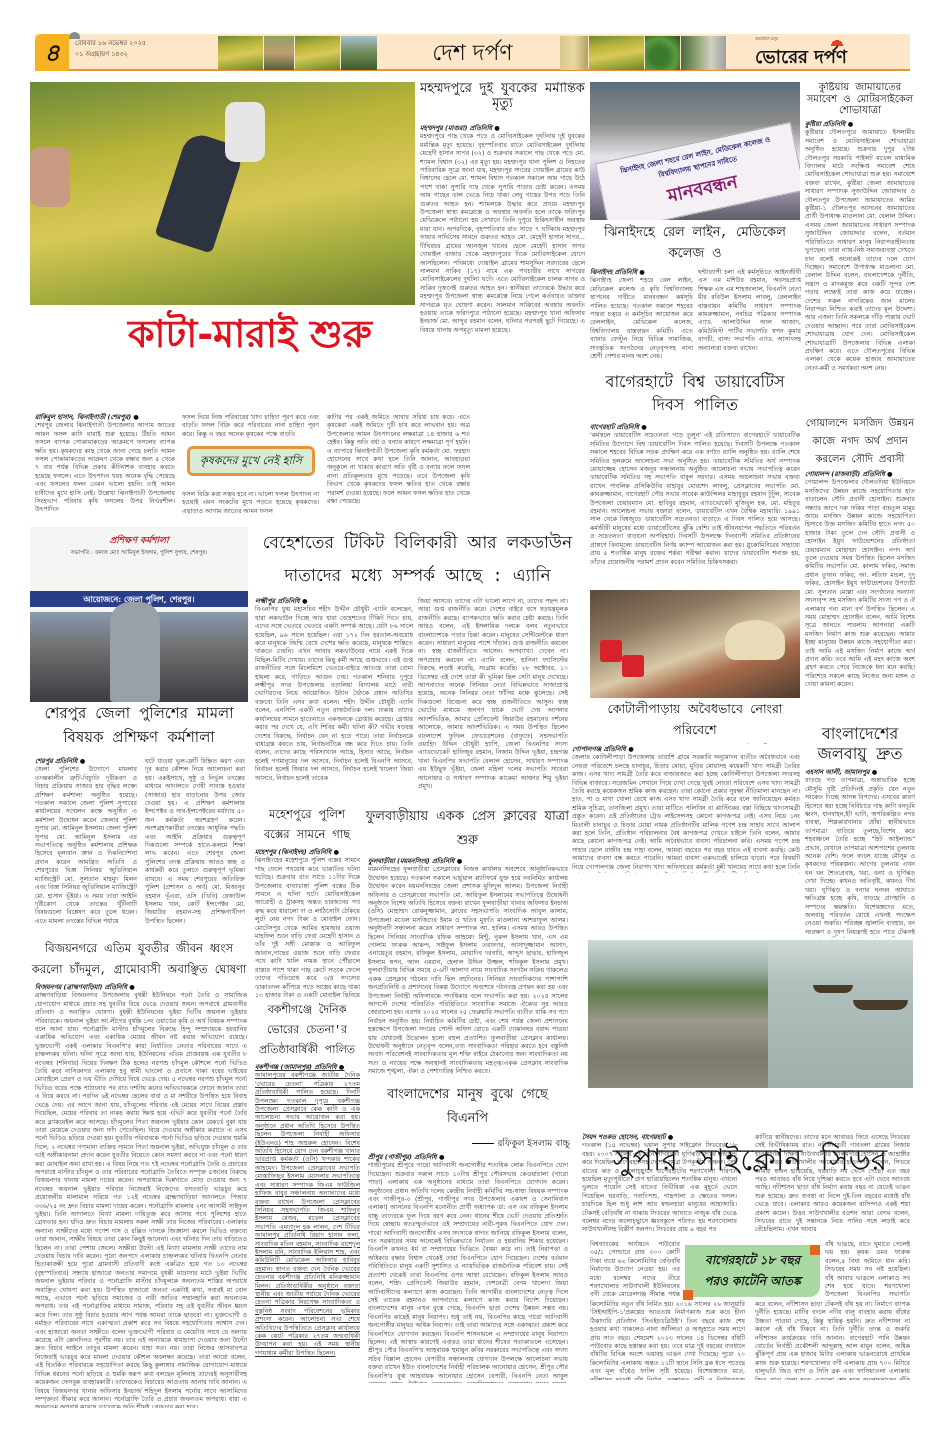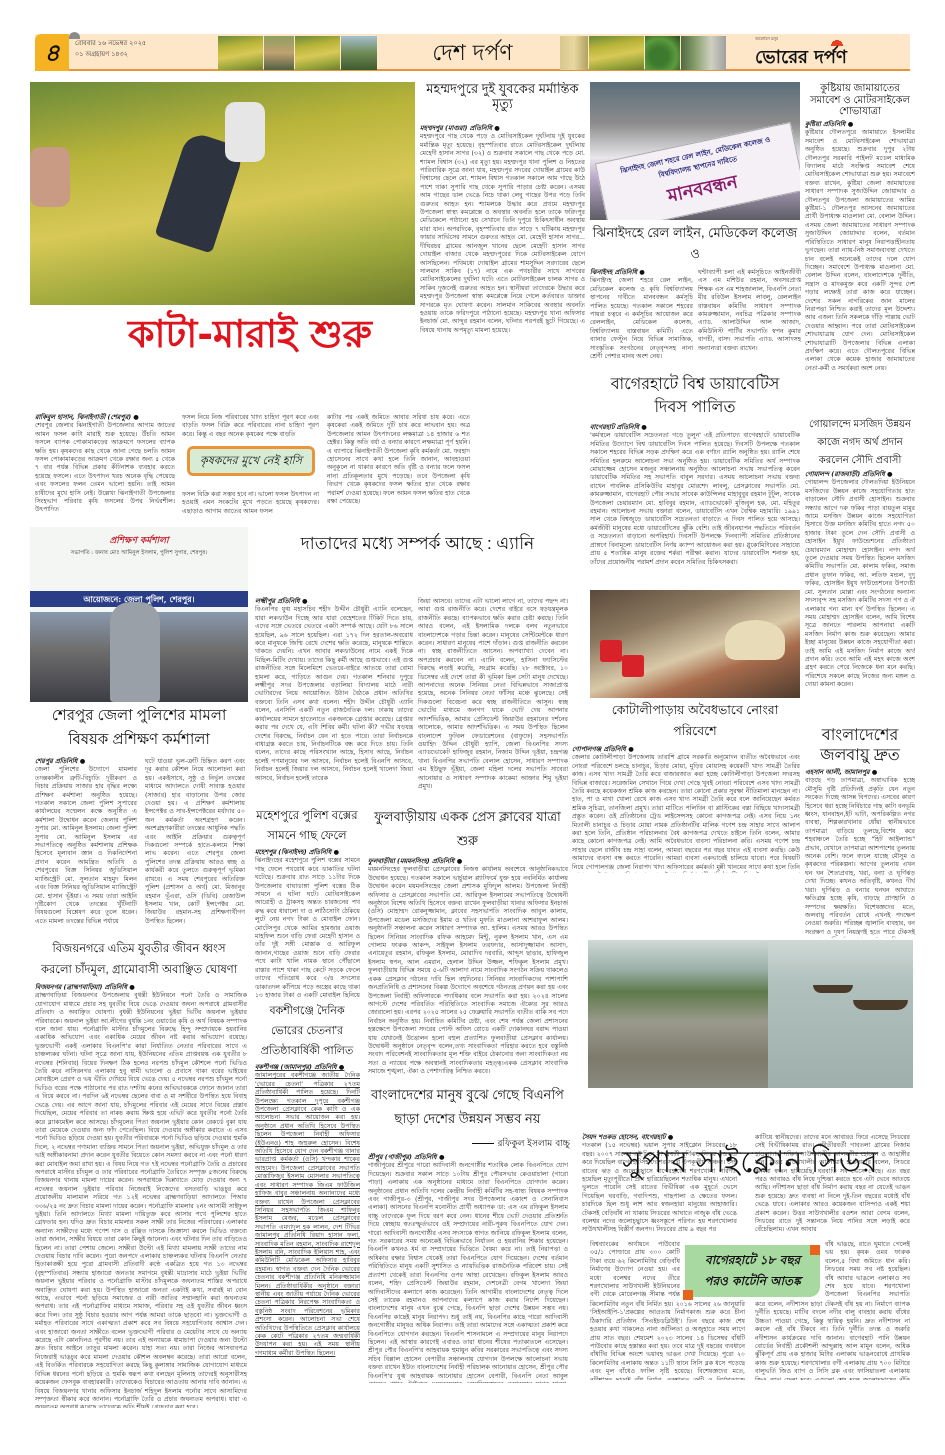--- a/index.html
+++ b/index.html
@@ -1,21 +1,21 @@
 <!DOCTYPE html>
 <html><head>
 <meta charset="utf-8">
 <style>
   * { box-sizing: border-box; margin: 0; padding: 0; }
   html, body { width: 945px; height: 1455px; background: #ffffff; overflow: hidden; }
   body { position: relative; font-family: "DejaVu Sans", sans-serif; color: #222; }
   .abs { position: absolute; }
   .txt { font-size: 6.2px; line-height: 8.4px; color: #333; text-align: justify; overflow: hidden; word-break: break-word; }
   .byline { font-weight: bold; font-style: italic; font-size: 6.4px; color: #111; display: block; }
-  .hl { font-family: Liberation Sans, sans-serif; color: #111; text-align: center; line-height: 1.15; overflow: hidden; }
+  .hl { font-family: Liberation Mono, monospace; color: #111; text-align: center; line-height: 1.15; overflow: hidden; }
   .img { overflow: hidden; }
 
   
   #masthead { left: 35px; top: 34px; width: 875px; height: 37px; background: #fde7c8; border-bottom: 2px solid #e8953a; }
   #page-no { left: 35px; top: 34px; width: 34px; height: 37px; background: #f5b324; font-family: "DejaVu Serif", serif; font-weight: bold; font-style: italic; font-size: 24px; text-align: center; line-height: 37px; color: #111; border-top-left-radius: 6px; }
   #tab-nub { left: 69px; top: 32px; width: 11px; height: 7px; background: #8a8a8a; border-radius: 6px 6px 0 0; }
   #date-box { left: 75px; top: 38px; width: 120px; height: 30px; font-size: 6.5px; line-height: 11px; color: #333; }
   #section-title { left: 385px; top: 34px; width: 175px; height: 37px; font-family: "DejaVu Serif", serif; font-size: 22px; line-height: 37px; text-align: center; color: #111; }
   #brand { left: 745px; top: 34px; width: 165px; height: 37px; }
   #brand .tag { position: absolute; left: 10px; top: 3px; font-size: 3.5px; color: #333; }
@@ -163,20 +163,21 @@
   <div>শেরপুর জেলা পুলিশের মামলা</div>
   <div>বিষয়ক প্রশিক্ষণ কর্মশালা</div>
 </div>
 <div class="abs txt" style="left:35px;top:757px;width:102px;height:180px;">
   <span class="byline">শেরপুর প্রতিনিধি ●</span>
   <span>জেলা পুলিশের উদ্যোগে মামলার তদন্তকালীন ত্রুটি-বিচ্যুতি দূরীকরণ ও বিচার প্রক্রিয়ায় সাজার হার বৃদ্ধির লক্ষ্যে প্রশিক্ষণ কর্মশালা অনুষ্ঠিত হয়েছে। গতকাল সকালে জেলা পুলিশ সুপারের কার্যালয়ের সম্মেলন কক্ষে অনুষ্ঠিত এ কর্মশালা উদ্বোধন করেন জেলার পুলিশ সুপার মো. আমিনুল ইসলাম। জেলা পুলিশ সুপার মো. আমিনুল ইসলাম এর সভাপতিত্বে অনুষ্ঠিত কর্মশালায় প্রশিক্ষক হিসেবে মূল্যবান জ্ঞান ও দিকনির্দেশনা প্রদান করেন আমন্ত্রিত অতিথি ও শেরপুরের বিজ্ঞ সিনিয়র জুডিসিয়াল ম্যাজিস্ট্রেট মো. সুলতান মাহমুদ মিলন এবং বিজ্ঞ সিনিয়র জুডিসিয়াল ম্যাজিস্ট্রেট মো. হাসান ভূঁইয়া। এ সময় তারা আইনি দৃষ্টিকোণ থেকে তদন্তের খুঁটিনাটি বিষয়গুলো বিশ্লেষণ করে তুলে ধরেন। এতে মামলা তদন্তের বিভিন্ন পর্যায়ে</span>
 </div>
 <div class="abs txt" style="left:145px;top:757px;width:100px;height:180px;">ঘটে যাওয়া ভুল-ত্রুটি চিহ্নিত করণ এবং দূর করার কৌশল নিয়ে আলোচনা করা হয়। একইসাথে, সুষ্ঠু ও নির্ভুল তদন্তের মাধ্যমে আদালতে দোষী সাব্যস্ত হওয়ার (সাজার) হার বাড়ানোর উপর জোর দেওয়া হয়। এ প্রশিক্ষণ কর্মশালায় ইন্সপেক্টর ও সাব-ইন্সপেক্টরের মর্যাদার ৫০ জন কর্মকর্তা অংশগ্রহণ করেন। অংশগ্রহণকারীরা তদন্তের আধুনিক পদ্ধতি এবং আইনি প্রক্রিয়ার গুরুত্বপূর্ণ দিকগুলো সম্পর্কে হাতে-কলমে শিক্ষা লাভ করেন। এতে শেরপুর জেলা পুলিশের তদন্ত প্রক্রিয়ায় আরও স্বচ্ছ ও কার্যকরী করে তুলতে গুরুত্বপূর্ণ ভূমিকা রাখবে। এ সময় শেরপুরের অতিরিক্ত পুলিশ (প্রশাসন ও অর্থ) মো. মিজানুর রহমান ভূঁএরা, ওসি (ডিবি) রেজাউল ইসলাম খান, কোর্ট ইন্সপেক্টর মো. জিয়াউর রহমান-সহ প্রশিক্ষণার্থীগণ উপস্থিত ছিলেন।</div>
 
 <div class="abs hl" style="left:250px;top:527px;width:335px;height:68px;font-size:17px;line-height:33px;">
+  <div>বেহেশতের টিকিট বিলিকারী আর লকডাউন</div>
   <div>দাতাদের মধ্যে সম্পর্ক আছে : এ্যানি</div>
 </div>
 <div class="abs txt" style="left:255px;top:597px;width:158px;height:202px;">
   <span class="byline">লক্ষ্মীপুর প্রতিনিধি ●</span>
   <span>বিএনপির যুগ্ম মহাসচিব শহীদ উদ্দীন চৌধুরী এ্যানি বলেছেন, যারা লকডাউন দিচ্ছে আর যারা বেহেশতের টিকিট দিতে চায়, এদের সঙ্গে ভেতরে ভেতরে একটা সম্পর্ক আছে। যেটা ৮৬ সালে হয়েছিল, ৯৬ সালে হয়েছিল। এরা ১৭২ দিন হরতাল-অবরোধ করে মানুষকে জিম্মি রেখে দেশের ক্ষতি করেছে, মানুষকে শান্তিতে থাকতে দেয়নি। এখন আবার লকডাউনের নামে একই দিকে মিছিল-মিটিং দেখায়। তাদের কিছু কর্মী আছে গুপ্তভাবে। এই গুপ্ত রাজনীতির সঙ্গে মিলেমিশে ভেতরে-বাইরে আতঙ্কে তারা বোমা হামলা করে, গাড়িতে আগুন দেয়। গতকাল শনিবার দুপুরে লক্ষ্মীপুর সদর উপজেলার বড়ালিয়া বিদ্যালয় মাঠে নারী ভোটারদের নিয়ে আয়োজিত উঠান বৈঠকে প্রধান অতিথির বক্তব্যে তিনি এসব কথা বলেন। শহীদ উদ্দীন চৌধুরী এ্যানি বলেন, এনসিপি একটি নতুন রাজনৈতিক দল। ঢাকায় তাদের কার্যালয়ের সামনে হাতেনাতে একজনকে গ্রেপ্তার করেছে। গ্রেপ্তার করার পর দেখে যে, এটা শিবির কর্মী। ঘটনা কী? গভীর ষড়যন্ত্র দেশের বিরুদ্ধে, নির্বাচন যেন না হতে পারে। তারা নির্বাচনকে বাধাগ্রস্ত করতে চায়, নির্বাচনটিকে বন্ধ করে দিতে চায়। তিনি বলেন, তাদের কাছে পরিসংখ্যান আছে, হিসাব আছে, নির্বাচন হলেই গণমানুষের দল আসবে, নির্বাচন হলেই বিএনপি আসবে, নির্বাচন হলেই জিয়ার দল আসবে, নির্বাচন হলেই খালেদা জিয়া আসবে, নির্বাচন হলেই তারেক</span>
 </div>
 <div class="abs txt" style="left:418px;top:597px;width:150px;height:202px;">জিয়া আসবে। তাদের এটা ভালো লাগে না, তাদের পছন্দ না। আরা গুপ্ত রাজনীতি করে। দেশের বাইরে বসে ষড়যন্ত্রমূলক রাজনীতি করছে। ব্যাপকভাবে ক্ষতি করার চেষ্টা করছে। তিনি আরও বলেন, এই ইসলামিক দলকে বলব নতুনভাবে বাংলাদেশকে গড়ার চিন্তা করেন। মানুষের সেন্টিমেন্টকে ধারণ করেন। সাধারণ মানুষের পাশে দাঁড়ান। গুপ্ত রাজনীতি করবেন না। স্বচ্ছ রাজনীতিতে আসেন। অপব্যাখ্যা দেবেন না। অপপ্রচার করবেন না। এ্যানি বলেন, হাসিনা ফ্যাসিস্টের বিরুদ্ধে লড়াই করেছি, সংগ্রাম করেছি। ২৮ অক্টোবর, ১০ ডিসেম্বর এই দেশে তারা কী ভূমিকা ছিল সেটা মানুষ দেখেছে। আপনাদের অনেক সিনিয়র নেতা বিভিন্নভাবে সাজাপ্রাপ্ত হয়েছে, অনেক সিনিয়র নেতা ফাঁসির মঞ্চে ঝুলেছে। সেই দিকগুলো বিবেচনা করে স্বচ্ছ রাজনীতিতে আসুন। স্বচ্ছ ভোটের মাধ্যমে জনগণ যাকে ভোট দেয় আপনার আদর্শভিত্তিক, আমার প্রেসিডেন্ট জিয়াউর রহমানের দর্শনের আলোকে, আমার আদর্শভিত্তিক। এ সময় উপস্থিত ছিলেন বাংলাদেশ ফুটবল ফেডারেশনের (বাফুফে) সহসভাপতি ওয়াহিদ উদ্দিন চৌধুরী হ্যাপি, জেলা বিএনপির সদস্য এ্যাডভোকেট হাফিজুর রহমান, নিজাম উদ্দিন ভূইয়া, চন্দ্রগঞ্জ থানা বিএনপির সভাপতি বেলাল হোসেন, সাধারণ সম্পাদক এম ইউছুফ ভূঁইয়া, জেলা মহিলা দলের সভাপতি সাবেরা আনোয়ার ও সাধারণ সম্পাদক কাকেমা আক্তার শিমু ভূইয়া প্রমুখ।</div>
 
 <div class="abs hl" style="left:253px;top:805px;width:108px;height:42px;font-size:11.5px;line-height:20px;">মহেশপুরে পুলিশ বক্সের সামনে গাছ ফেলে ডাকাতি</div>
 <div class="abs txt" style="left:255px;top:848px;width:105px;height:150px;">

